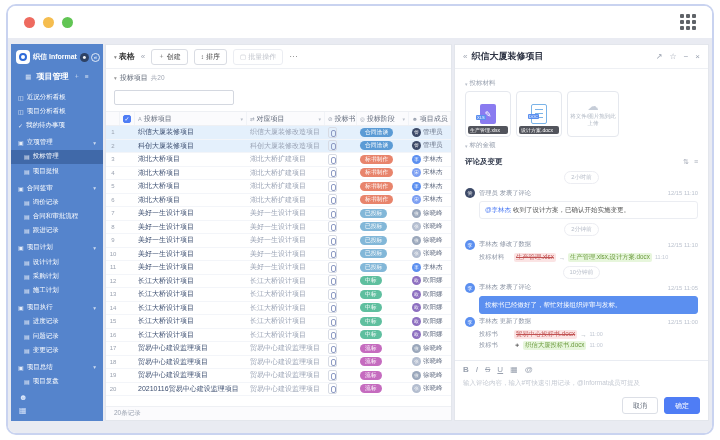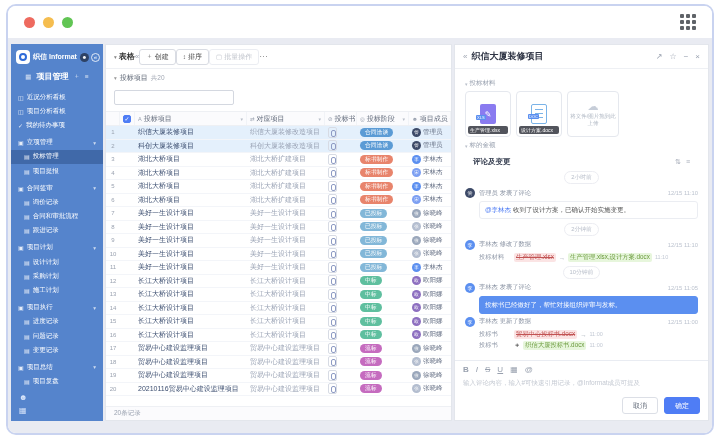--- a/index.html
+++ b/index.html
@@ -28,21 +28,21 @@
   .mi{display:flex;align-items:center;gap:3px;padding:2.6px 7px;white-space:nowrap;cursor:pointer}
   .mi.ind{padding-left:13px}
   .mi.sec{margin-top:3px}
   .mi-ic{font-size:6px;opacity:.85}
   .mi-lb{overflow:hidden;text-overflow:ellipsis}
   .mi-caret{margin-left:auto;font-size:5.5px;opacity:.7}
   .mi.act{background:rgba(10,35,80,.28)}
   .side-bottom{padding:4px 0 6px 8px;display:flex;flex-direction:column;gap:4px;font-size:8px;color:#d7e4fa}
   
   .table-panel{flex:1;background:#fff;display:flex;flex-direction:column;min-width:0;border:1px solid #e3e6ec}
-  .toolbar{height:24px;display:flex;align-items:center;padding:0 8px;border-bottom:1px solid #eef0f4}
+  .toolbar{height:24px;display:flex;align-items:center;gap:6px;padding:0 8px;border-bottom:1px solid #eef0f4}
   .view-lb{font-size:8px;font-weight:bold;color:#333;display:flex;align-items:center;gap:2px}
   .view-lb .ca{font-size:5.5px;color:#888}
   .coll{color:#a0a6b2;font-size:8px;cursor:pointer}
   .tb-btn{display:flex;align-items:center;gap:2px;font-size:7px;color:#444;border:1px solid #d9dce3;border-radius:3px;padding:2px 6px;background:#fff;cursor:pointer}
   .tb-btn .ic{font-size:6.5px;color:#666}
   .tb-btn.disabled{color:#c0c4cc;border-color:#ebedf2}
   .tb-btn.disabled .ic{color:#c0c4cc}
   .tb-more{color:#888;font-size:8px;letter-spacing:1px;cursor:pointer}
   .filter-row{display:flex;align-items:center;gap:3px;padding:4px 8px 0;font-size:7px;color:#5a6372}
   .filter-row .ca{font-size:5.5px;color:#999}
@@ -89,21 +89,21 @@
   .files{display:flex;gap:5px}
   .fcard{width:46px;height:46px;border:1px solid #e5e8ee;border-radius:4px;position:relative;display:flex;align-items:center;justify-content:center;cursor:pointer}
   .band{position:absolute;left:2px;right:2px;bottom:2px;background:rgba(44,46,56,.82);color:#fff;font-size:5px;padding:1px 2px;border-radius:2px;white-space:nowrap;overflow:hidden}
   .ficon{width:16px;height:20px;border-radius:2px;position:relative;display:flex;align-items:center;justify-content:center}
   .ficon.purple{background:#8a7bf0;color:#fff;font-size:8px}
   .ficon.lines{background:#fff;border:1px solid #7ab3e8}
   .ficon.lines i{position:absolute;left:3px;right:3px;height:1px;background:#7ab3e8}
   .ftag{position:absolute;left:-4px;bottom:4px;background:#5b8ff0;color:#fff;font-size:4px;line-height:5px;padding:0 1px;border-radius:1px}
   .ucard{width:52px;height:46px;border:1px solid #e5e8ee;border-radius:4px;display:flex;flex-direction:column;align-items:center;justify-content:center;gap:1px;color:#aeb6c2;font-size:5.5px;text-align:center;padding:2px;cursor:pointer}
   .ucard .cloud{font-size:11px;color:#c6cdd8;line-height:11px}
-  .sect{display:flex;align-items:center;font-size:7.5px;font-weight:bold;color:#3a4254;margin:7px 8px 1px;gap:5px}
+  .sect{display:flex;align-items:center;font-size:7.5px;font-weight:bold;color:#3a4254;margin:7px 0 1px;gap:5px}
   .sect-acts{margin-left:auto;display:flex;gap:5px;color:#a8aeba;font-size:7px;font-weight:normal}
   .fd-div{display:flex;justify-content:center;margin:4px 0}
   .fd-div span{font-size:5.8px;color:#b6bcc8;border:1px solid #ecedf2;border-radius:7px;padding:1px 6px;background:#fff}
   .entry{margin:3px 0}
   .e-head{display:flex;align-items:center;gap:4px}
   .e-av{width:10px;height:10px;border-radius:50%;color:#fff;font-size:5px;display:flex;align-items:center;justify-content:center;flex-shrink:0}
   .e-meta{font-size:6.3px;color:#8a93a3}
   .e-time{margin-left:auto;font-size:5.8px;color:#bcc3cf}
   .e-body{margin:3px 0 0 14px}
   .bubble{border:1px solid #ebedf2;border-radius:3px;padding:3px 5px;font-size:6.5px;color:#555;line-height:1.5;background:#fff}

